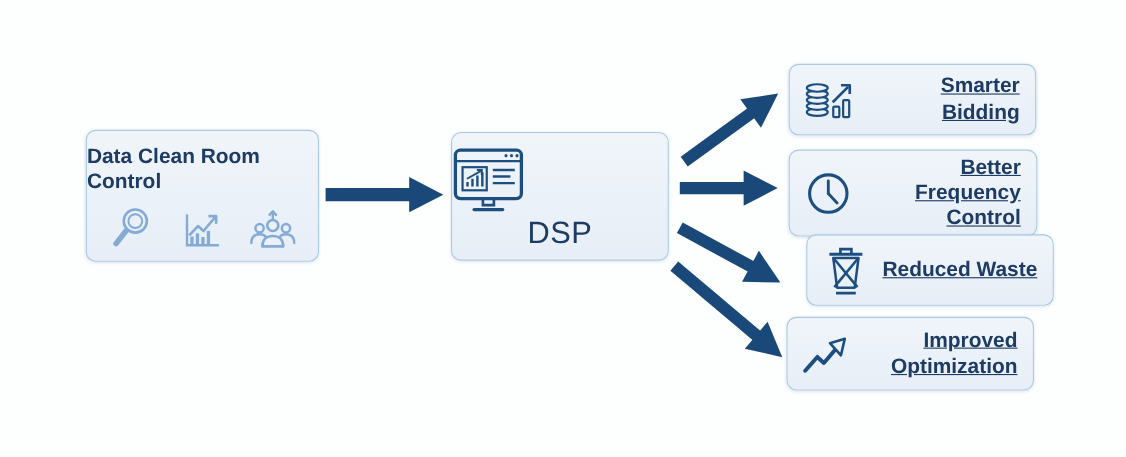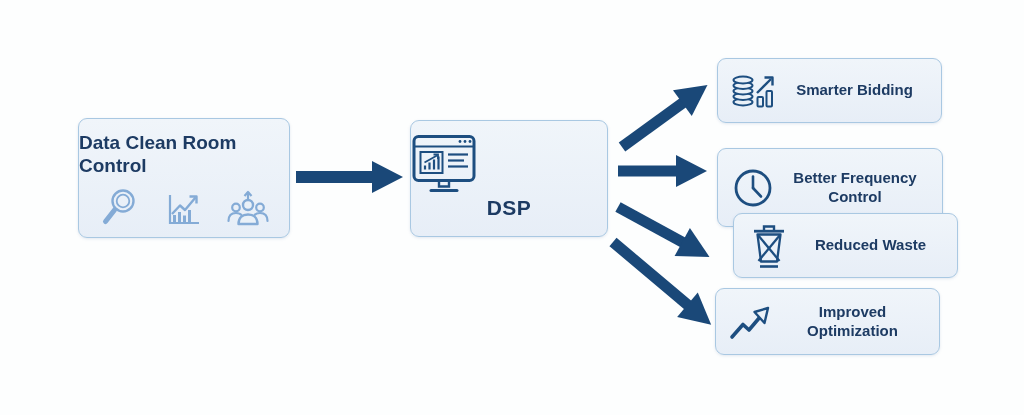--- a/index.html
+++ b/index.html
@@ -12,29 +12,29 @@
     position:absolute;box-sizing:border-box;
     background:linear-gradient(180deg,#f0f5fa 0%, #e7eef7 100%);
     border:1.5px solid #a9c8e2;
     border-radius:9px;
     box-shadow:0 1px 3px rgba(100,130,170,0.18);
   }
   .box-source{left:78px;top:118px;width:212px;height:120px;text-align:left;}
   .box-hub{left:410px;top:120px;width:198px;height:117px;text-align:center;}
   .box-out{display:flex;align-items:center;}
   .box-out1{left:717px;top:58px;width:225px;height:65px;}
-  .box-out2{left:717px;top:148px;width:226px;height:79px;}
+  .box-out2{left:717px;top:136px;width:226px;height:79px;}
   .box-out3{left:733px;top:213px;width:225px;height:65px;}
   .box-out4{left:715px;top:288px;width:225px;height:67px;}
   .src-title{margin-top:12px;font-size:19px;font-weight:700;color:#1d3b63;line-height:1.22;}
   .src-icons{display:flex;justify-content:space-between;align-items:flex-end;padding:0 18px;margin-top:9px;}
   .hub-icon{margin-top:13px;}
-  .hub-label{margin-top:2px;font-size:21px;font-weight:700;color:#1d3b63;letter-spacing:0.5px;}
+  .hub-label{margin-top:2px;font-size:28px;font-weight:400;color:#1d3b63;letter-spacing:0.5px;}
   .out-icon{flex:none;width:54px;display:flex;justify-content:center;align-items:center;margin-left:8px;}
-  .out-label{flex:1;text-align:center;font-size:15px;font-weight:700;color:#1d3b63;line-height:1.22;padding:0 14px 0 2px;}
+  .out-label{flex:1;text-align:right;font-size:19px;font-weight:700;color:#1d3b63;line-height:1.22;padding:0 14px 0 2px;text-decoration:underline;}
   .arrow-layer{position:absolute;left:0;top:0;pointer-events:none;}
   svg{display:block;}
 </style>
 </head>
 <body>
 
 <div class="canvas">
 
   <svg class="arrow-layer" width="1024" height="415" viewBox="0 0 1024 415">
     <defs>

